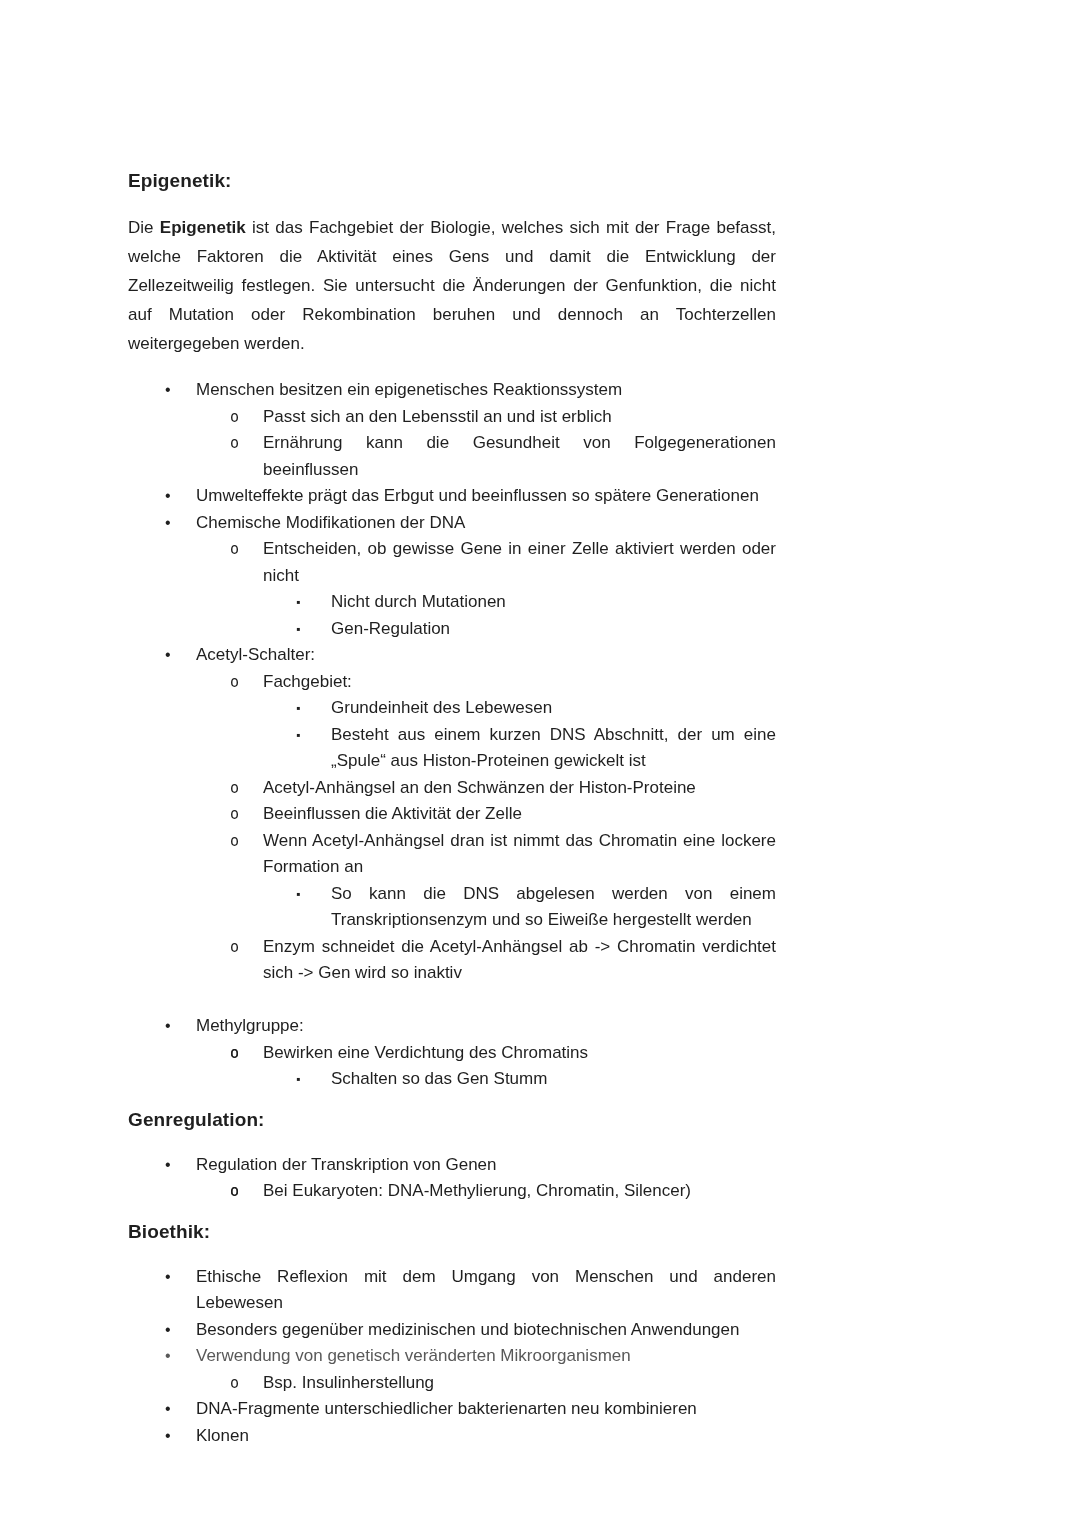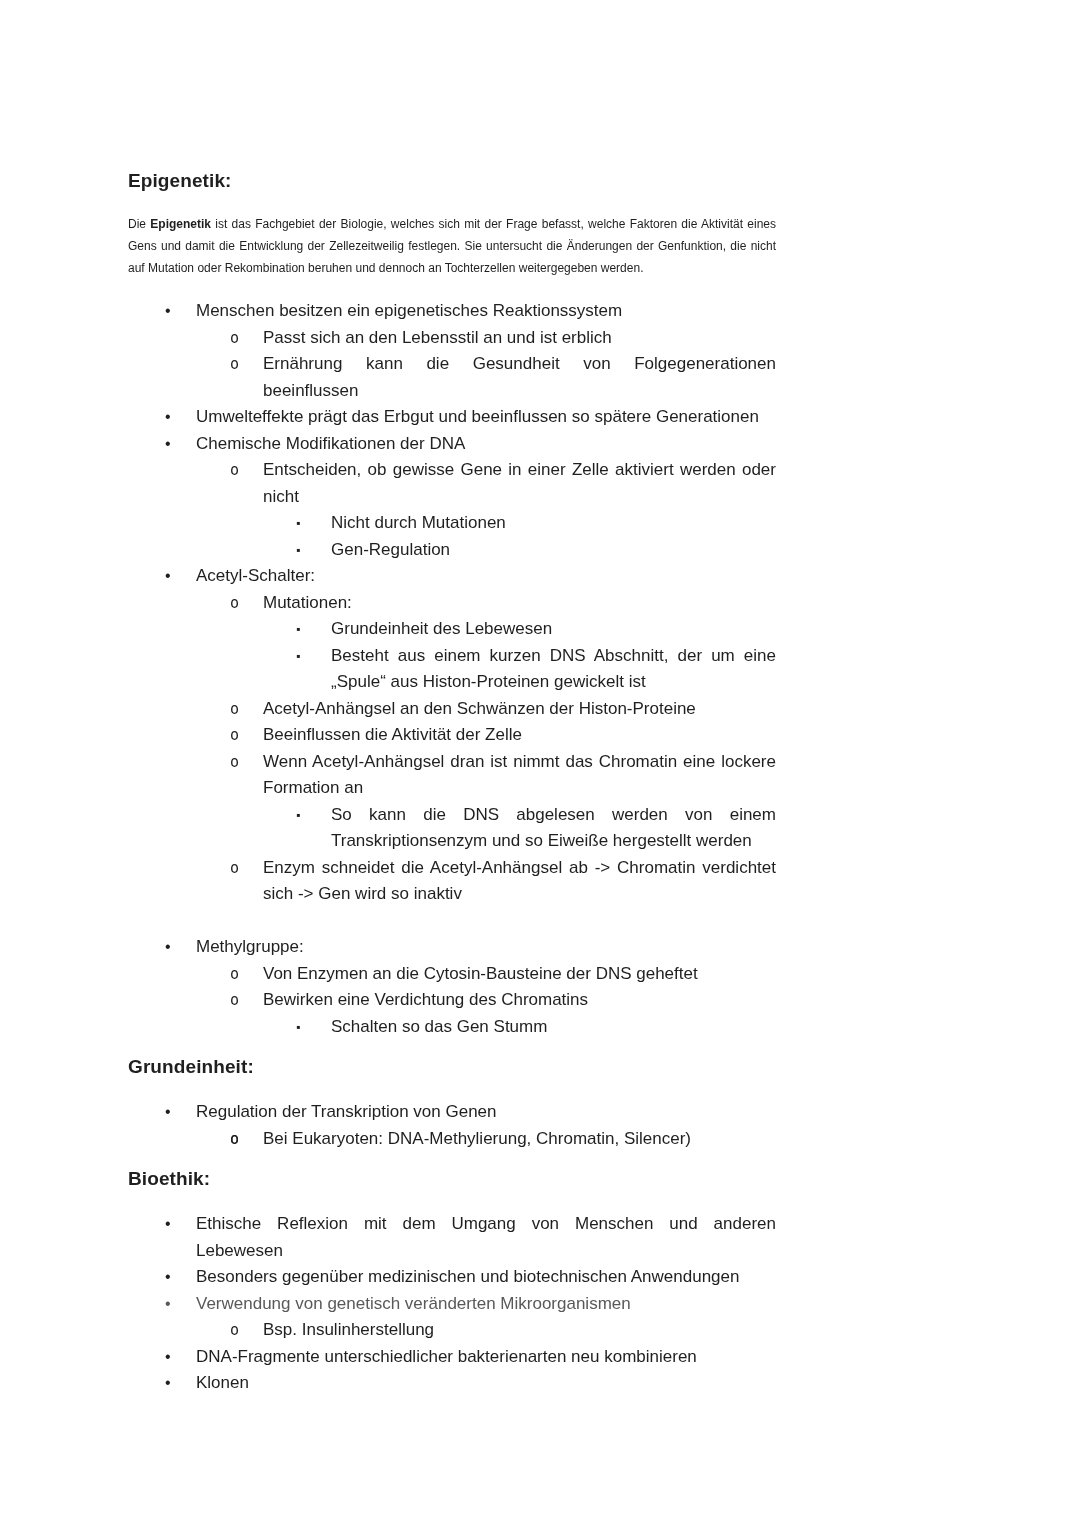--- a/index.html
+++ b/index.html
@@ -28,22 +28,22 @@
   }
   .doc-heading {
     font-size: 19px;
     font-weight: bold;
     line-height: 26px;
     margin: 14px 0 19px 0;
     letter-spacing: 0.1px;
   }
   .doc-heading:first-child { margin-top: 0; }
   .doc-paragraph {
-    font-size: 12px;
-    line-height: 22px;
+    font-size: 17px;
+    line-height: 29px;
     text-align: justify;
     margin: 0 0 19px 0;
   }
   .doc-paragraph .run.bold { font-weight: bold; }
   .doc-list {
     margin: 0;
     padding: 0;
   }
   .li {
     position: relative;
@@ -75,34 +75,34 @@
       <div class="doc-list">
         <div class="li l1"><span class="marker">•</span><span class="text">Menschen besitzen ein epigenetisches Reaktionssystem</span></div>
         <div class="li l2"><span class="marker">o</span><span class="text">Passt sich an den Lebensstil an und ist erblich</span></div>
         <div class="li l2"><span class="marker">o</span><span class="text">Ernährung kann die Gesundheit von Folgegenerationen beeinflussen</span></div>
         <div class="li l1"><span class="marker">•</span><span class="text">Umwelteffekte prägt das Erbgut und beeinflussen so spätere Generationen</span></div>
         <div class="li l1"><span class="marker">•</span><span class="text">Chemische Modifikationen der DNA</span></div>
         <div class="li l2"><span class="marker">o</span><span class="text">Entscheiden, ob gewisse Gene in einer Zelle aktiviert werden oder nicht</span></div>
         <div class="li l3"><span class="marker">▪</span><span class="text">Nicht durch Mutationen</span></div>
         <div class="li l3"><span class="marker">▪</span><span class="text">Gen-Regulation</span></div>
         <div class="li l1"><span class="marker">•</span><span class="text">Acetyl-Schalter:</span></div>
-        <div class="li l2"><span class="marker">o</span><span class="text">Mutationen:</span></div>
+        <div class="li l2"><span class="marker">o</span><span class="text">Fachgebiet:</span></div>
         <div class="li l3"><span class="marker">▪</span><span class="text">Grundeinheit des Lebewesen</span></div>
         <div class="li l3"><span class="marker">▪</span><span class="text">Besteht aus einem kurzen DNS Abschnitt, der um eine „Spule“ aus Histon-Proteinen gewickelt ist</span></div>
         <div class="li l2"><span class="marker">o</span><span class="text">Acetyl-Anhängsel an den Schwänzen der Histon-Proteine</span></div>
         <div class="li l2"><span class="marker">o</span><span class="text">Beeinflussen die Aktivität der Zelle</span></div>
         <div class="li l2"><span class="marker">o</span><span class="text">Wenn Acetyl-Anhängsel dran ist nimmt das Chromatin eine lockere Formation an</span></div>
         <div class="li l3"><span class="marker">▪</span><span class="text">So kann die DNS abgelesen werden von einem Transkriptionsenzym und so Eiweiße hergestellt werden</span></div>
         <div class="li l2"><span class="marker">o</span><span class="text">Enzym schneidet die Acetyl-Anhängsel ab -&gt; Chromatin verdichtet sich -&gt; Gen wird so inaktiv</span></div>
         <div class="li l1 gap"><span class="marker">•</span><span class="text">Methylgruppe:</span></div>
-        <div class="li l2"><span class="marker">o</span><span class="text">Von Enzymen an die Cytosin-Bausteine der DNS geheftet</span></div>
+        <div class="li l2"><span class="marker">o</span></div>
         <div class="li l2"><span class="marker">o</span><span class="text">Bewirken eine Verdichtung des Chromatins</span></div>
         <div class="li l3"><span class="marker">▪</span><span class="text">Schalten so das Gen Stumm</span></div>
       </div>
-      <div class="doc-heading">Grundeinheit:</div>
+      <div class="doc-heading">Genregulation:</div>
       <div class="doc-list">
         <div class="li l1"><span class="marker">•</span><span class="text">Regulation der Transkription von Genen</span></div>
         <div class="li l2"><span class="marker">o</span></div>
         <div class="li l2"><span class="marker">o</span><span class="text">Bei Eukaryoten: DNA-Methylierung, Chromatin, Silencer)</span></div>
       </div>
       <div class="doc-heading">Bioethik:</div>
       <div class="doc-list">
         <div class="li l1"><span class="marker">•</span><span class="text">Ethische Reflexion mit dem Umgang von Menschen und anderen Lebewesen</span></div>
         <div class="li l1"><span class="marker">•</span><span class="text">Besonders gegenüber medizinischen und biotechnischen Anwendungen</span></div>
       </div>

